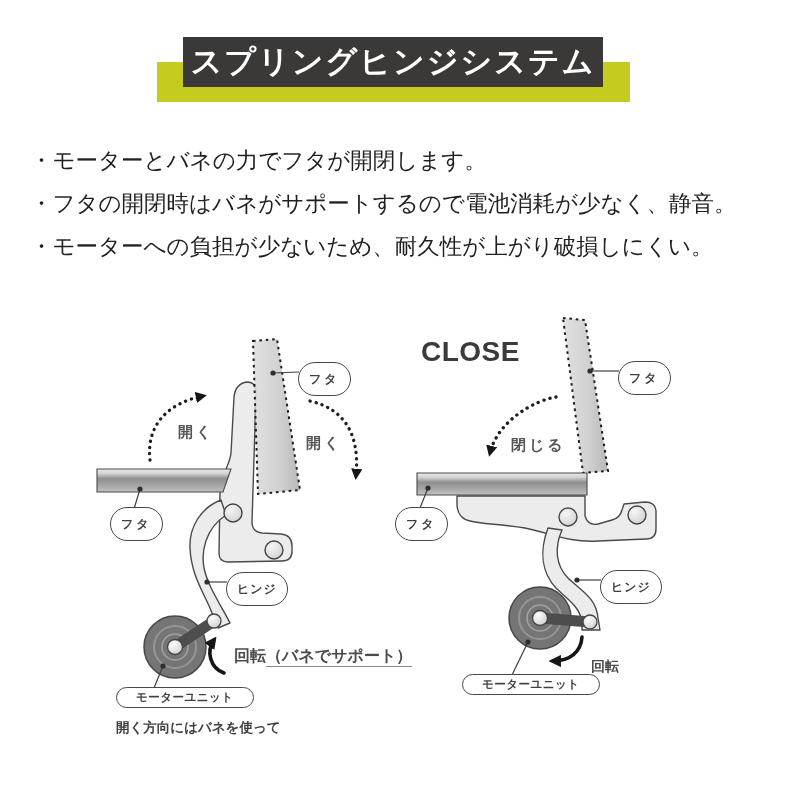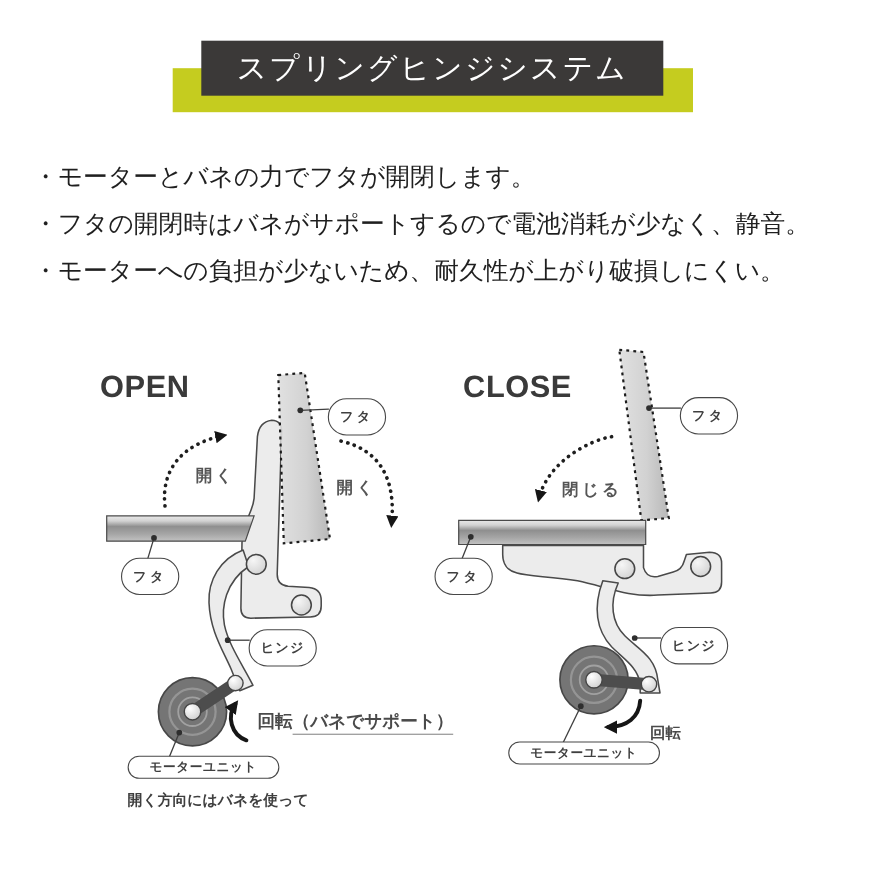--- a/index.html
+++ b/index.html
@@ -2,21 +2,21 @@
 <html><head>
 <meta charset="utf-8">
 <style>
   html,body{margin:0;padding:0;background:#fff;}
   #stage{position:relative;width:790px;height:790px;background:#ffffff;overflow:hidden;
          font-family:"Liberation Sans",sans-serif;color:#222;}
   
   .accent-bar{position:absolute;left:157px;top:62px;width:473px;height:40px;background:#c5cc1f;}
   .banner-box{position:absolute;left:183px;top:37px;width:420px;height:50px;background:#3b3938;
               display:flex;align-items:center;justify-content:center;}
-  .banner-box span{color:#fff;font-size:27px;font-weight:400;letter-spacing:2px;white-space:nowrap;}
+  .banner-box span{color:#fff;font-size:31px;font-weight:700;letter-spacing:2px;white-space:nowrap;}
   
   .bullets{position:absolute;left:30px;top:139px;font-size:22.5px;line-height:43px;
            font-weight:500;color:#1f1f1f;white-space:nowrap;}
   
   .diag-heading{position:absolute;font-size:28px;font-weight:800;color:#3a3a3a;letter-spacing:.5px;}
   .jp-note{position:absolute;font-size:15px;font-weight:700;color:#555;letter-spacing:3px;white-space:nowrap;}
   .pill{position:absolute;box-sizing:border-box;height:21px;padding:16px 10px;background:#fff;
         border:1.6px solid #474747;border-radius:999px;display:flex;align-items:center;justify-content:center;
         font-size:12px;font-weight:700;color:#3f3f3f;letter-spacing:3px;white-space:nowrap;z-index:5;}
   .pill.wide{letter-spacing:.5px;padding:1px 19px;font-size:11.5px;}
@@ -139,21 +139,20 @@
       </g>
       <g fill="#2e2e2e">
         <circle cx="590" cy="81" r="2.6"></circle>
           <circle cx="428" cy="198" r="2.6"></circle>
         <circle cx="577" cy="290" r="2.6"></circle>
           <circle cx="528" cy="352" r="2.6"></circle>
       </g>
     </g>
   </svg>
 
-  <div class="diag-heading" style="left:91px;top:336px;">OPEN</div>
   <div class="jp-note" style="left:178px;top:423px;">開く</div>
   <div class="jp-note" style="left:306px;top:434px;">開く</div>
   <div class="pill" style="left:298px;top:362px;">フタ</div>
   <div class="pill" style="left:110px;top:507px;">フタ</div>
   <div class="pill" style="left:226px;top:572px;letter-spacing:1px;">ヒンジ</div>
   <div class="pill wide" style="left:116px;top:687px;">モーターユニット</div>
   <div class="rot-label" style="left:234px;top:646px;">
     <span>回転</span><span class="u">（バネでサポート）</span>
   </div>
   <div class="caption" style="left:116px;top:718px;">

